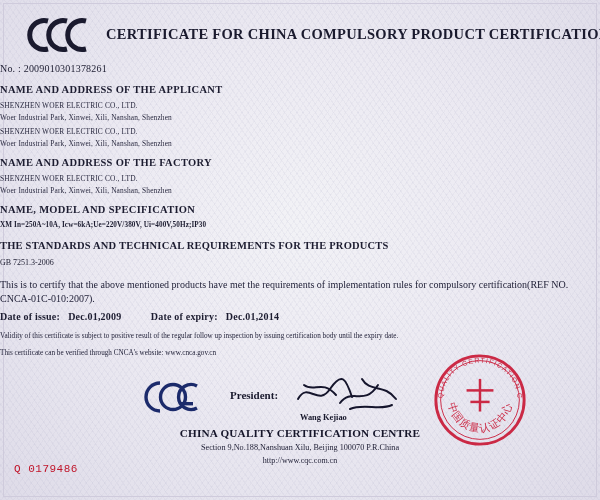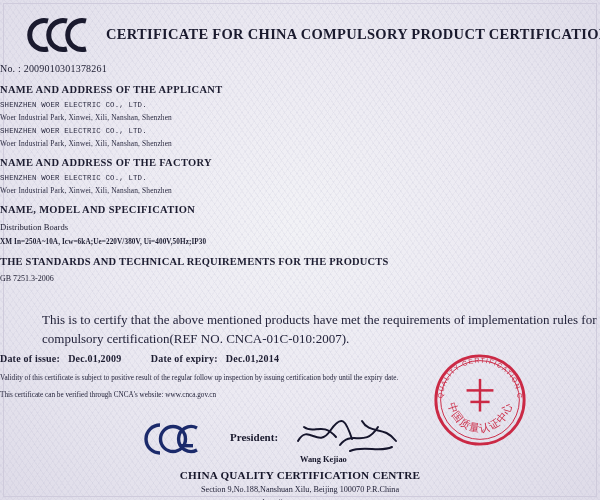--- a/index.html
+++ b/index.html
@@ -80,21 +80,20 @@
     font-size: 10.5px;
     font-weight: bold;
     margin-top: 7px;
     letter-spacing: 0.3px;
   }
   .small {
     font-size: 7.4px;
     letter-spacing: 0.15px;
     margin-top: 4px;
     color: #2a2a40;
-    font-family: Liberation Mono, monospace;
   }
   .small2 {
     font-size: 7.4px;
     letter-spacing: 0.15px;
     margin-top: 2px;
     color: #2a2a40;
   }
   .spec-line {
     font-size: 7.2px;
     margin-top: 4px;
@@ -109,25 +108,24 @@
     font-size: 10.5px;
     font-weight: bold;
     margin-top: 8px;
     letter-spacing: 0.2px;
   }
   .standard-val {
     font-size: 8px;
     margin-top: 5px;
   }
   .certify-block {
-    font-size: 13px;
+    font-size: 10px;
     line-height: 1.45;
-    margin-top: 26px;
+    margin-top: 9px;
     color: #23233a;
-    padding-left: 42px;
   }
   .dates {
     font-size: 10px;
     font-weight: bold;
     margin-top: 4px;
     letter-spacing: 0.2px;
   }
   .dates .gap { display: inline-block; width: 24px; }
   .validity {
     font-size: 7.2px;
@@ -253,21 +251,20 @@
     <div class="line small2">Woer Industrial Park, Xinwei, Xili, Nanshan, Shenzhen</div>
 
     <div class="line small">SHENZHEN WOER ELECTRIC CO., LTD.</div>
     <div class="line small2">Woer Industrial Park, Xinwei, Xili, Nanshan, Shenzhen</div>
 
     <div class="line section-head">NAME AND ADDRESS OF THE FACTORY</div>
     <div class="line small">SHENZHEN WOER ELECTRIC CO., LTD.</div>
     <div class="line small2">Woer Industrial Park, Xinwei, Xili, Nanshan, Shenzhen</div>
 
     <div class="line section-head">NAME, MODEL AND SPECIFICATION</div>
-    <div class="line product-name">Distribution Boards</div>
     <div class="line spec-line">XM In=250A~10A, Icw=6kA;Ue=220V/380V, Ui=400V,50Hz;IP30</div>
 
     <div class="line standard-head">THE STANDARDS AND TECHNICAL REQUIREMENTS FOR THE PRODUCTS</div>
     <div class="line standard-val">GB 7251.3-2006</div>
 
     <div class="certify-block">This is to certify that the above mentioned products have met the requirements of implementation rules for compulsory certification(REF NO. CNCA-01C-010:2007).</div>
 
     <div class="dates">
       <span>Date of issue:</span>
       <span>&nbsp;</span>

